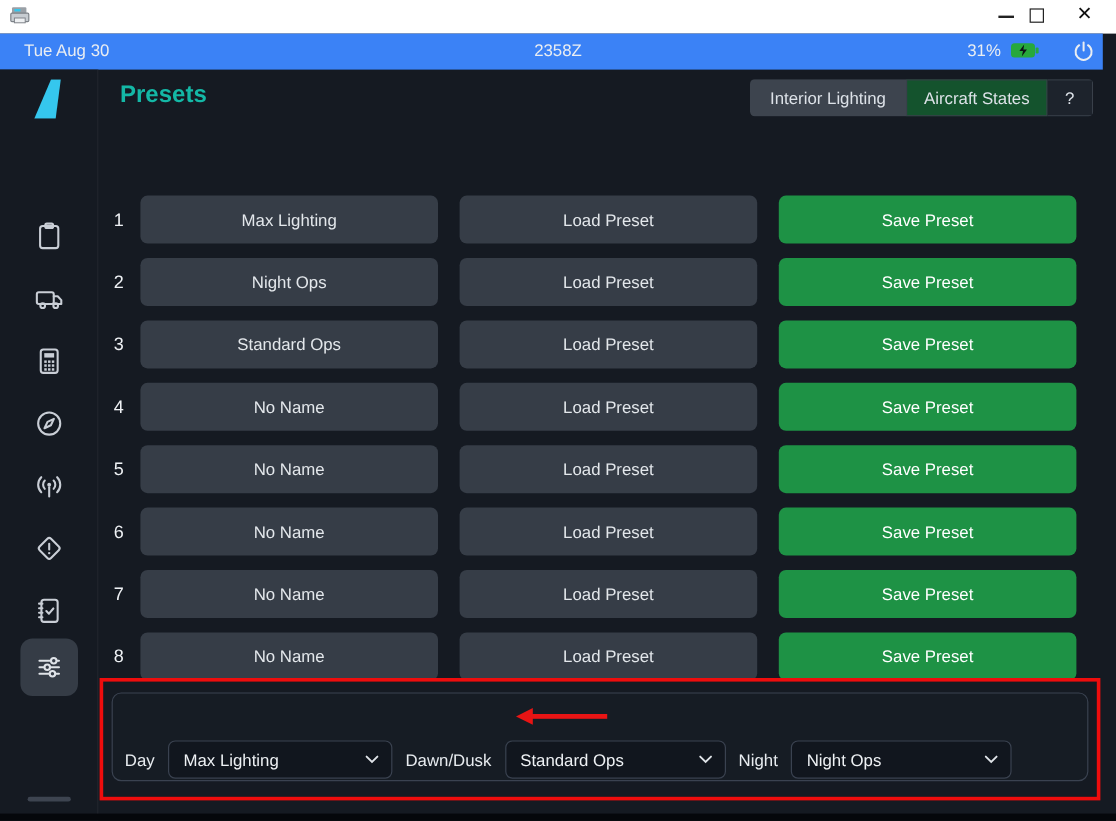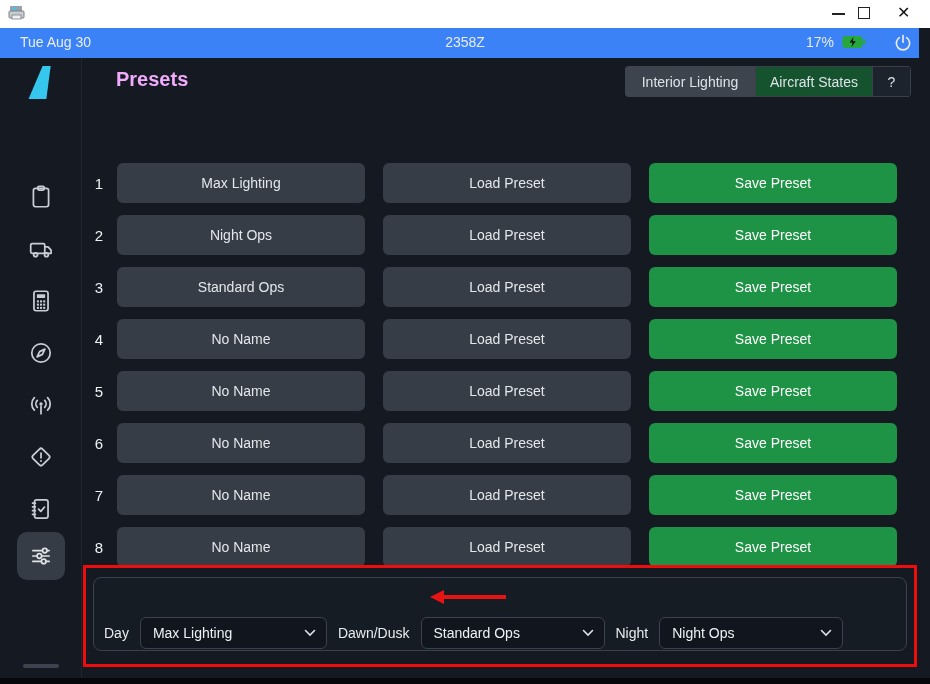--- a/index.html
+++ b/index.html
@@ -24,21 +24,21 @@
   .sb-power{position:absolute;left:893px;top:5px;}
 
   
   .sidebar{position:absolute;left:0;top:58px;width:82px;height:626px;background:#151a22;border-right:1px solid rgba(255,255,255,0.05);}
   .side-item{position:absolute;left:17px;width:48px;height:48px;display:flex;align-items:center;justify-content:center;border-radius:10px;}
   .side-item.active{background:#353c46;}
   .side-divider{position:absolute;left:23px;top:606px;width:36px;height:4px;border-radius:2px;background:#3d4450;}
 
   
   .logo{position:absolute;left:28px;top:66px;width:27px;height:33px;background:#35c7ee;clip-path:polygon(54% 0,84% 0,68% 100%,2% 100%);}
-  .page-title{position:absolute;left:116px;top:68px;font-size:20px;font-weight:700;color:#f0abfc;}
+  .page-title{position:absolute;left:100px;top:68px;font-size:20px;font-weight:700;color:#14b8a6;}
   .tabgroup{position:absolute;left:625px;top:66px;height:31px;display:flex;border-radius:4px;overflow:hidden;font-size:14px;color:#dde2e8;}
   .tab{display:flex;align-items:center;justify-content:center;}
   .tab.active{background:#3d444e;width:130px;}
   .tab.inactive{background:#14532d;border:1px solid #39404a;width:118px;}
   .tab.help{background:#1d232c;border:1px solid #39404a;border-left:none;width:38px;}
 
   
   .instruction{position:absolute;left:93px;top:112px;width:814px;height:36px;border:1px solid #333a46;border-radius:6px;background:#181e28;color:#dde1e7;font-size:14px;display:flex;align-items:center;justify-content:center;}
   .rows{position:absolute;left:0;top:0;}
   .preset-row{position:absolute;left:88px;height:40px;display:flex;align-items:center;}
@@ -82,21 +82,21 @@
     </svg>
     <div class="winctl ctl-min"></div>
     <div class="winctl ctl-max"></div>
     <div class="winctl ctl-close">✕</div>
   </div>
 
   <div class="statusbar">
     <div class="sb-date">Tue Aug 30</div>
     <div class="sb-time">2358Z</div>
     <div class="sb-batt">
-      <span>17%</span>
+      <span>31%</span>
       <svg width="24" height="14" viewBox="0 0 24 14">
         <rect x="0.5" y="1" width="20" height="12" rx="3" fill="#27a83c"></rect>
         <rect x="21" y="4.5" width="2.5" height="5" rx="1" fill="#27a83c"></rect>
         <path d="M11.5 2 L7.5 7.5 L10.5 7.5 L9.5 12 L13.8 6.3 L10.8 6.3 Z" fill="#0d1117"></path>
       </svg>
     </div>
     <svg class="sb-power" width="20" height="20" viewBox="0 0 24 24" fill="none" stroke="#e9edf2" stroke-width="2" stroke-linecap="round">
       <path d="M12 3 L12 11"></path>
       <path d="M7.6 5.6 a8 8 0 1 0 8.8 0"></path>
     </svg>

